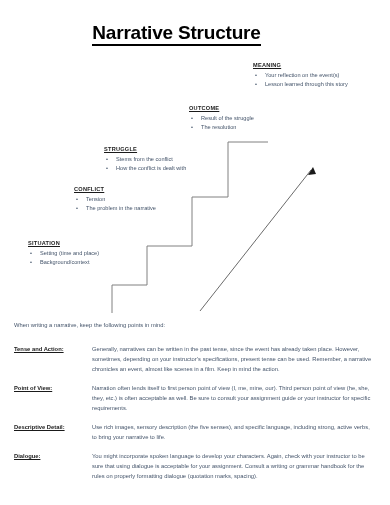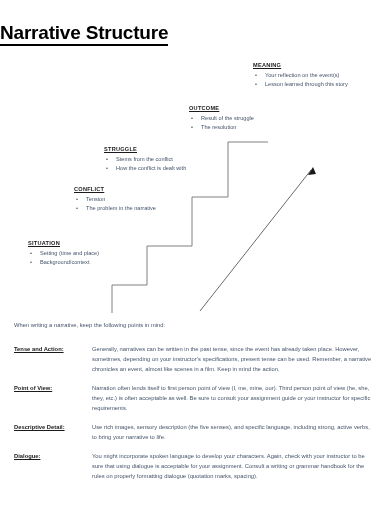--- a/index.html
+++ b/index.html
@@ -15,21 +15,21 @@
     font-family: "Liberation Sans", sans-serif;
     color: #3c4858;
   }
 
   
   #doc-title {
     position: absolute;
     top: 22px;
     left: 0;
     width: 353px;
-    text-align: left;
+    text-align: center;
     font-size: 19px;
     font-weight: bold;
     color: #000000;
     letter-spacing: -0.2px;
   }
   #doc-title .t-inner {
     border-bottom: 2px solid #000000;
     padding-bottom: 1px;
   }
 

